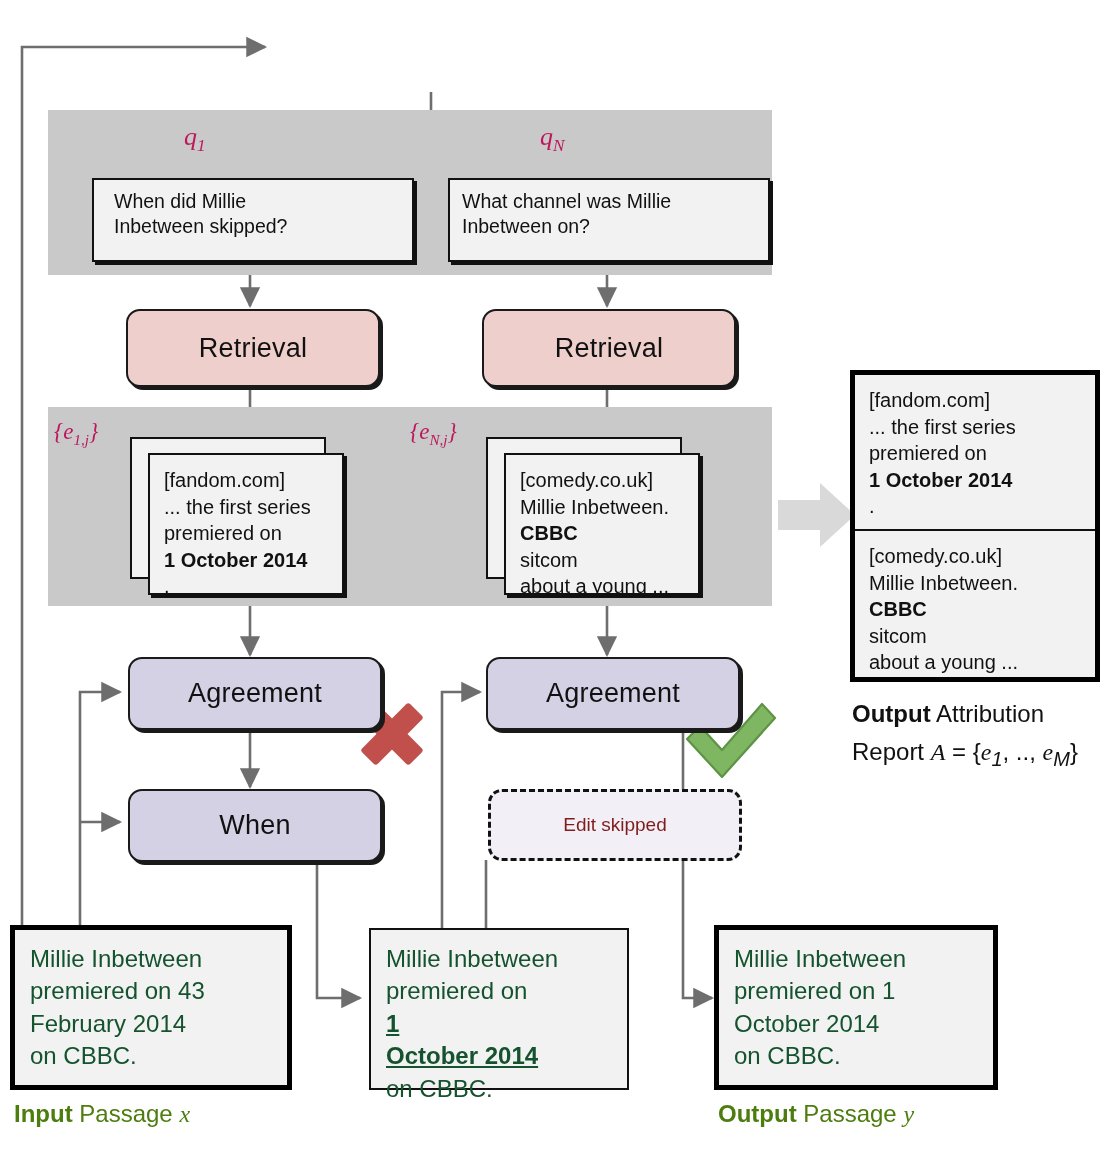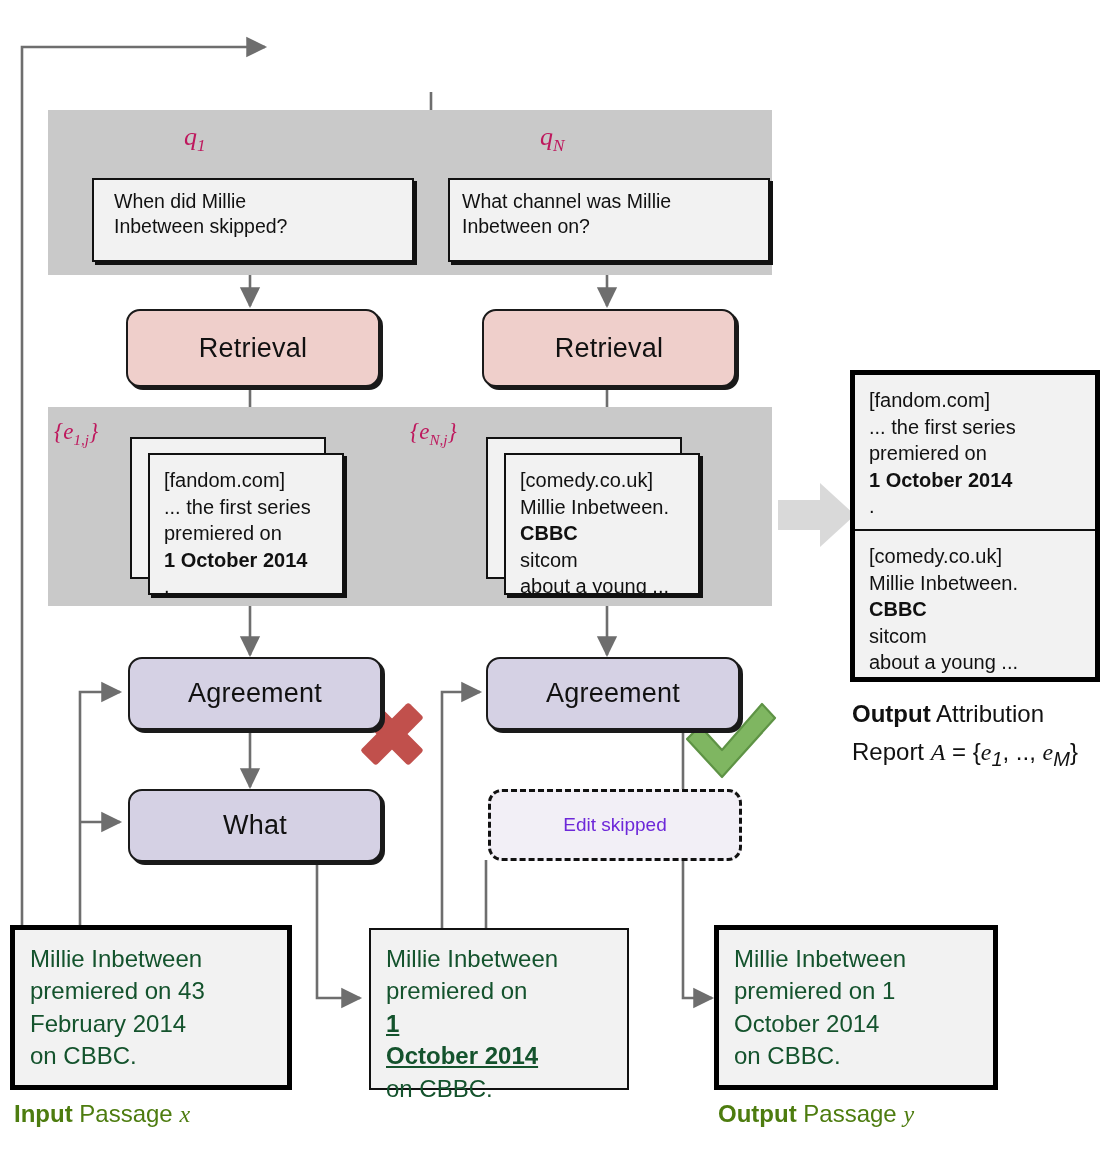--- a/index.html
+++ b/index.html
@@ -11,21 +11,21 @@
 
   .rbox{position:absolute;border:2.5px solid #1a1a1a;border-radius:14px;
         display:flex;align-items:center;justify-content:center;
         box-shadow:3px 3px 0 0 #1a1a1a;}
   .rbox.pink{background:#efcfcb;}
   .rbox.purple{background:#d5d1e4;}
   .rbox span{font-size:27px;color:#111;letter-spacing:.2px;}
 
   .dashbox{position:absolute;border:3px dashed #111;border-radius:14px;
            background:#f2eff6;display:flex;align-items:center;justify-content:center;}
-  .dashbox span{font-size:19px;color:#6d28d9;}
+  .dashbox span{font-size:19px;color:#7f1d1d;}
 
   .qbox{position:absolute;background:#f2f2f2;border:2.5px solid #111;
         box-shadow:3px 3px 0 0 #111;padding:9px 12px;box-sizing:border-box;}
   .qbox span{font-size:19.5px;line-height:1.28;color:#111;display:block;}
 
   .card{position:absolute;}
   .card .back{position:absolute;left:0;top:0;background:#f2f2f2;
               border:2.5px solid #111;box-sizing:border-box;}
   .card .front{position:absolute;background:#f2f2f2;border:2.5px solid #111;
                box-shadow:3px 3px 0 0 #111;box-sizing:border-box;padding:12px 14px;}
@@ -166,21 +166,21 @@
     </div>
   </div>
 
   <div class="rbox purple" style="left:128px;top:657px;width:250px;height:69px;">
     <span>Agreement</span>
   </div>
   <div class="rbox purple" style="left:486px;top:657px;width:250px;height:69px;">
     <span>Agreement</span>
   </div>
   <div class="rbox purple" style="left:128px;top:789px;width:250px;height:69px;">
-    <span>What</span>
+    <span>When</span>
   </div>
   <div class="dashbox" style="left:488px;top:789px;width:248px;height:66px;">
     <span>Edit skipped</span>
   </div>
 
   <div class="passage thick" style="left:10px;top:925px;width:282px;height:165px;">
     <span>Millie Inbetween</span>
     <span>premiered on 43</span>
     <span>February 2014</span>
     <span>on CBBC.</span>

